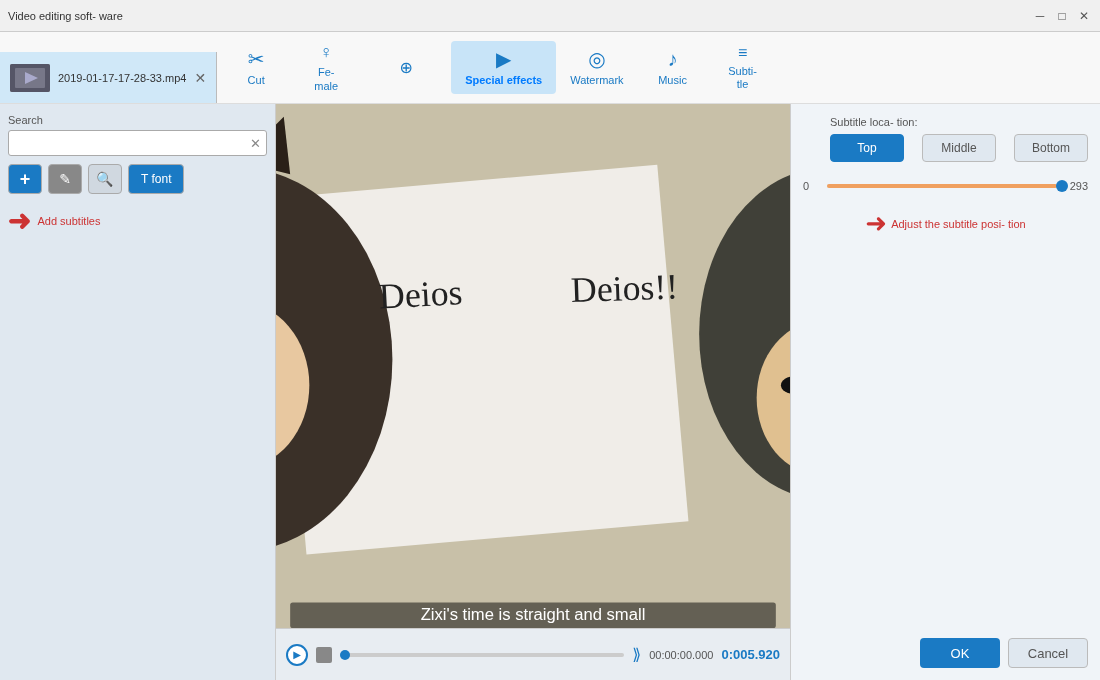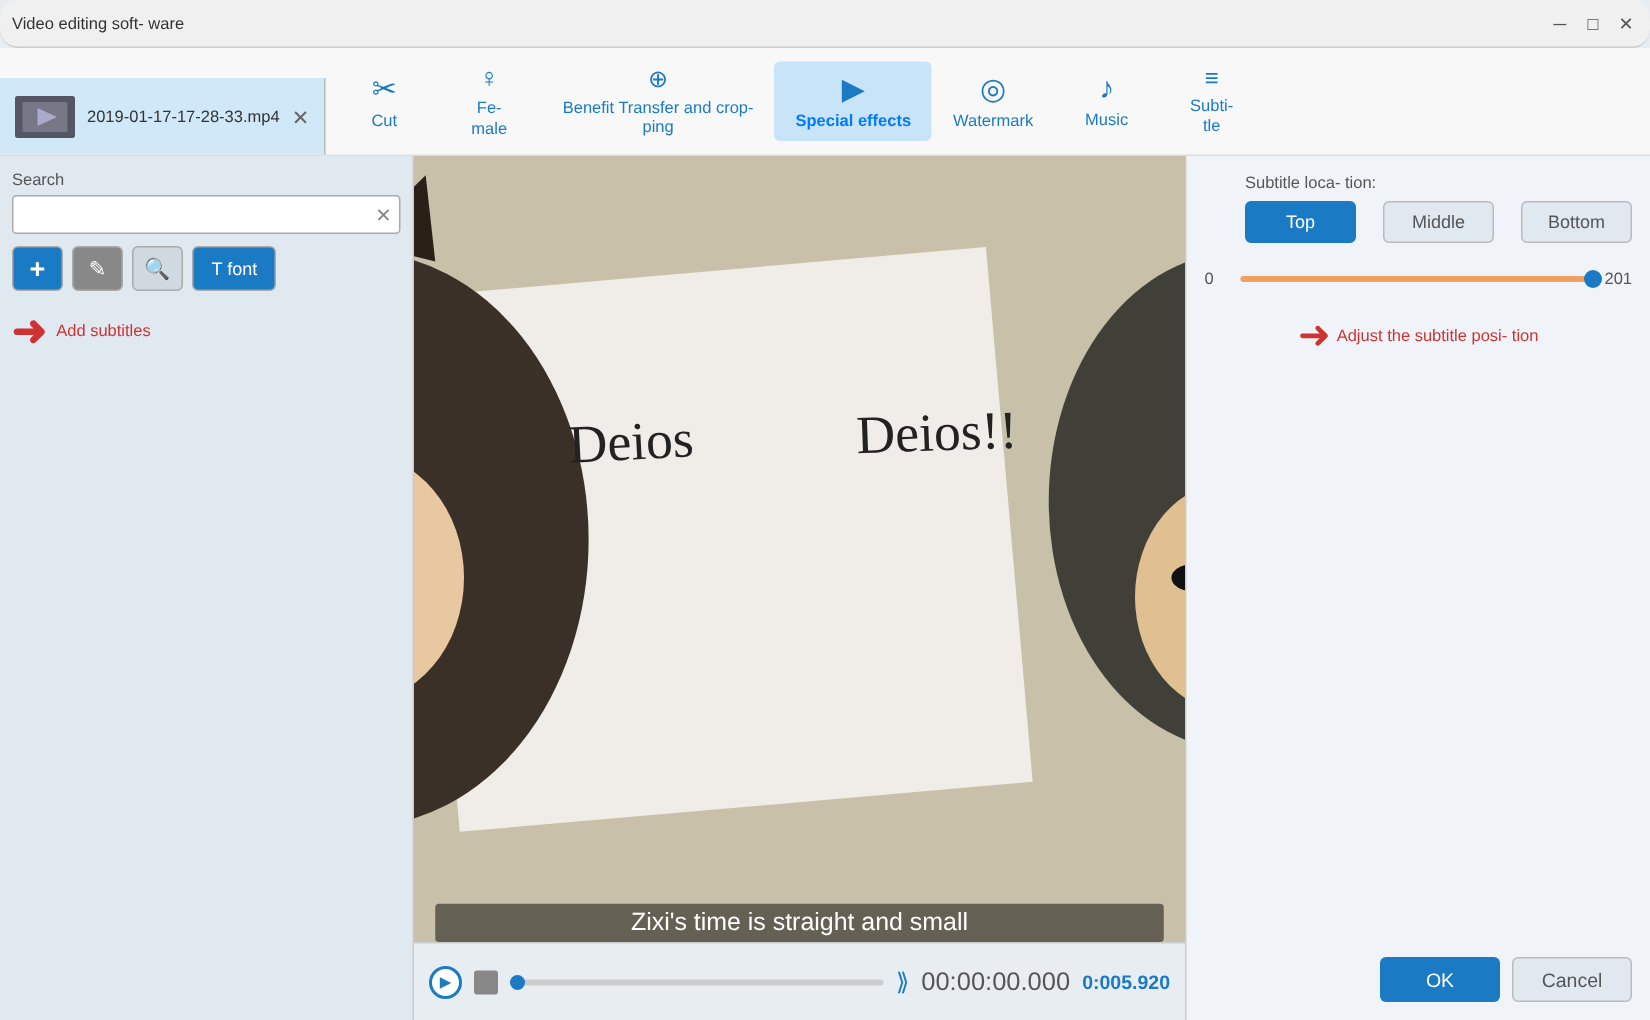--- a/index.html
+++ b/index.html
@@ -7,21 +7,20 @@
 
     
     .title-bar {
       height: 32px;
       background: #f0f0f0;
       display: flex;
       align-items: center;
       justify-content: space-between;
       padding: 0 8px;
       border-bottom: 1px solid #ccc;
-      border-radius: 12px;
     }
     .title-bar-title { font-size: 11px; color: #333; }
     .title-bar-controls { display: flex; gap: 6px; }
     .title-bar-btn {
       width: 16px; height: 16px; display: flex; align-items: center; justify-content: center;
       font-size: 12px; cursor: pointer; color: #555;
       background: none; border: none;
     }
 
     
@@ -128,21 +127,21 @@
       border-radius: 2px; cursor: pointer;
     }
     .timeline-track {
       flex: 1; height: 4px; background: #ccc; border-radius: 2px; position: relative;
     }
     .timeline-thumb {
       width: 10px; height: 10px; background: #1a7ac4;
       border-radius: 50%; position: absolute; top: -3px; left: 0;
     }
     .timeline-time {
-      font-size: 17px; color: #555;
+      font-size: 11px; color: #555;
     }
     .timeline-duration {
       font-size: 13px; color: #1a7ac4; font-weight: bold;
     }
     .timeline-icon { color: #1a7ac4; font-size: 16px; cursor: pointer; }
 
     
     .subtitle-panel {
       width: 310px;
       background: #f0f4f8;
@@ -217,21 +216,20 @@
       <span class="toolbar-tab-label">Cut</span>
     </div>
 
     <div class="toolbar-tab">
       <span class="toolbar-tab-icon" style="font-size:18px;">♀</span>
       <span class="toolbar-tab-label">Fe-<br>male</span>
     </div>
 
     <div class="toolbar-tab" style="min-width:90px;">
       <span class="toolbar-tab-icon" style="font-size:16px;">⊕</span>
-      <span class="toolbar-tab-label">Benefit Transfer and crop-<br>ping</span>
     </div>
 
     <div class="toolbar-tab active">
       <span class="toolbar-tab-icon">▶</span>
       <span class="toolbar-tab-label highlight">Special effects</span>
     </div>
 
     <div class="toolbar-tab">
       <span class="toolbar-tab-icon">◎</span>
       <span class="toolbar-tab-label">Watermark</span>
@@ -352,21 +350,21 @@
         <button class="loc-btn">Bottom</button>
       </div>
     </div>
 
     <div class="position-row">
       <span class="position-label">0</span>
       <div class="position-slider">
         <div class="position-slider-fill"></div>
         <div class="position-thumb"></div>
       </div>
-      <span class="position-max">201</span>
+      <span class="position-max">293</span>
     </div>
 
     <div style="display:flex; justify-content:center; margin-top:8px;">
       <span style="display:flex; align-items:center; gap:4px;">
         <span style="color:#cc3333; font-size:26px;">➜</span>
         <span style="color:#cc3333; font-size:11px; text-align:left;">Adjust the subtitle posi-
 tion</span>
       </span>
     </div>
 

